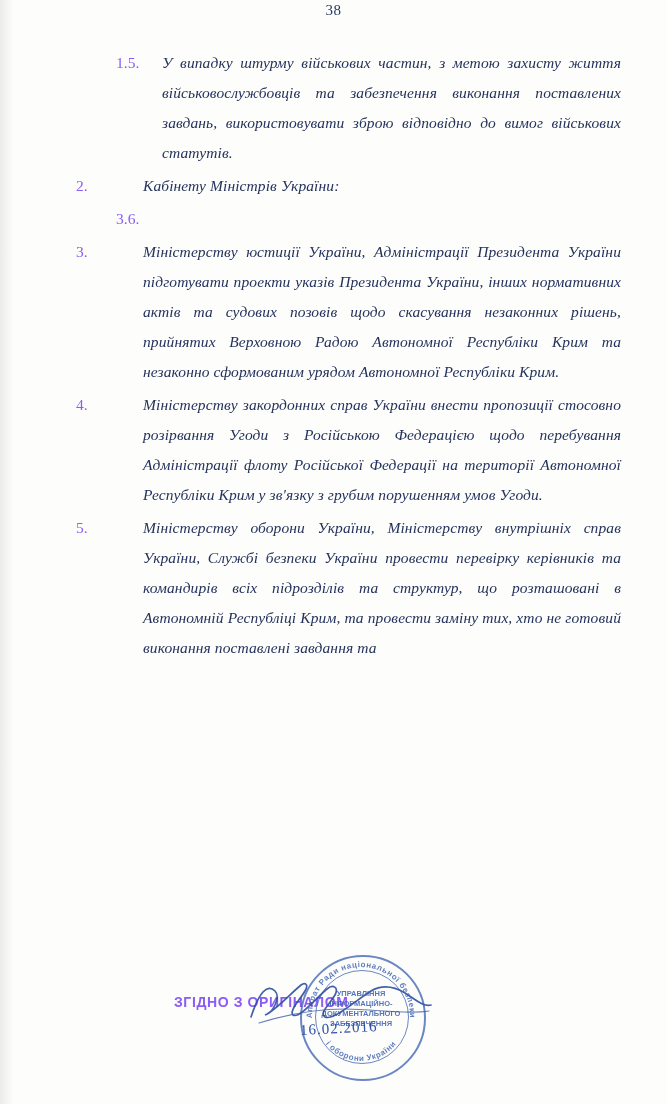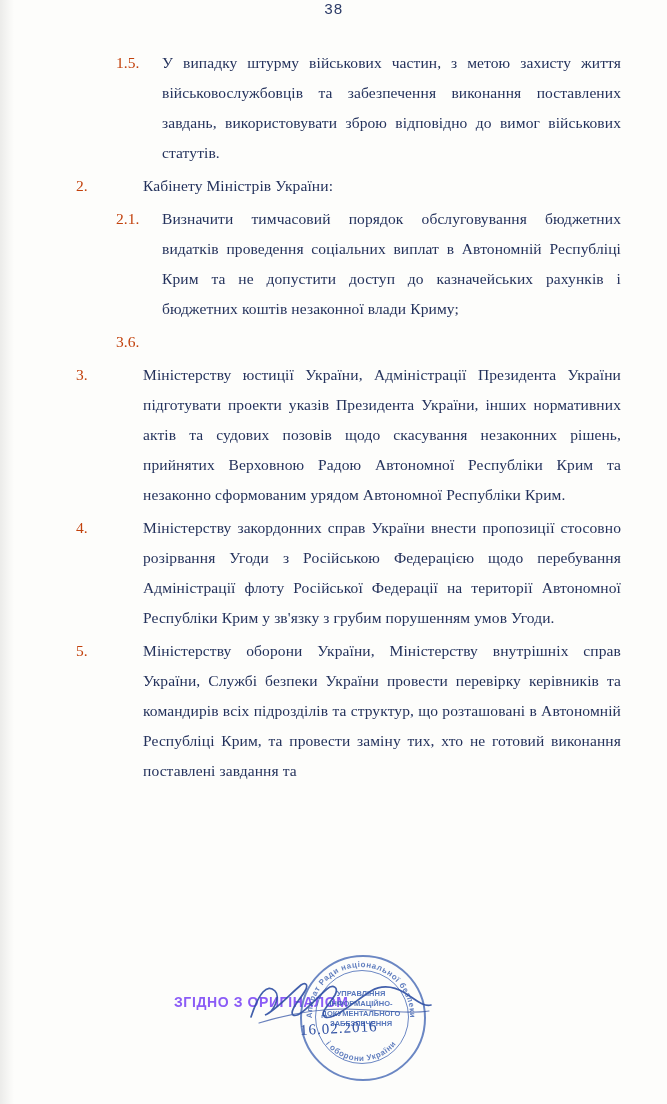--- a/index.html
+++ b/index.html
@@ -23,48 +23,48 @@
   }
   .page-number {
     position: absolute;
     top: 2px;
     left: 0;
     width: 667px;
     text-align: center;
     font-size: 15px;
     color: #2b3a66;
     letter-spacing: 0.5px;
-    font-family: Liberation Mono, monospace;
   }
   .body-text {
     position: absolute;
     top: 48px;
     left: 76px;
     width: 545px;
   }
   .para {
     display: flex;
     align-items: flex-start;
     margin-bottom: 3px;
   }
   .num {
     flex: 0 0 auto;
     font-size: 15.5px;
     line-height: 30px;
     text-align: left;
-    color: #c2410c;
+    color: #8b5cf6;
     white-space: nowrap;
   }
   .txt {
     font-size: 15.5px;
     line-height: 30px;
     text-align: justify;
     text-justify: inter-word;
     color: #24325c;
     letter-spacing: 0.1px;
+    font-style: italic;
   }
   
   .lvl-sub .num {
     width: 46px;
     margin-left: 40px;
     flex: 0 0 46px;
   }
   .lvl-sub .txt {
     width: 459px;
   }
@@ -182,24 +182,20 @@
     <div class="para lvl-sub">
       <div class="num">1.5.</div>
       <div class="txt">У випадку штурму військових частин, з метою захисту життя військовослужбовців та забезпечення виконання поставлених завдань, використовувати зброю відповідно до вимог військових статутів.</div>
     </div>
 
     <div class="para lvl-main">
       <div class="num">2.</div>
       <div class="txt" style="text-align:left">Кабінету Міністрів України:</div>
     </div>
 
-    <div class="para lvl-sub">
-      <div class="num">2.1.</div>
-      <div class="txt">Визначити тимчасовий порядок обслуговування бюджетних видатків проведення соціальних виплат в Автономній Республіці Крим та не допустити доступ до казначейських рахунків і бюджетних коштів незаконної влади Криму;</div>
-    </div>
 
     <div class="para lvl-sub">
       <div class="num">3.6.</div>
     </div>
 
     <div class="para lvl-main">
       <div class="num">3.</div>
       <div class="txt">Міністерству юстиції України, Адміністрації Президента України підготувати проекти указів Президента України, інших нормативних актів та судових позовів щодо скасування незаконних рішень, прийнятих Верховною Радою Автономної Республіки Крим та незаконно сформованим урядом Автономної Республіки Крим.</div>
     </div>
 

